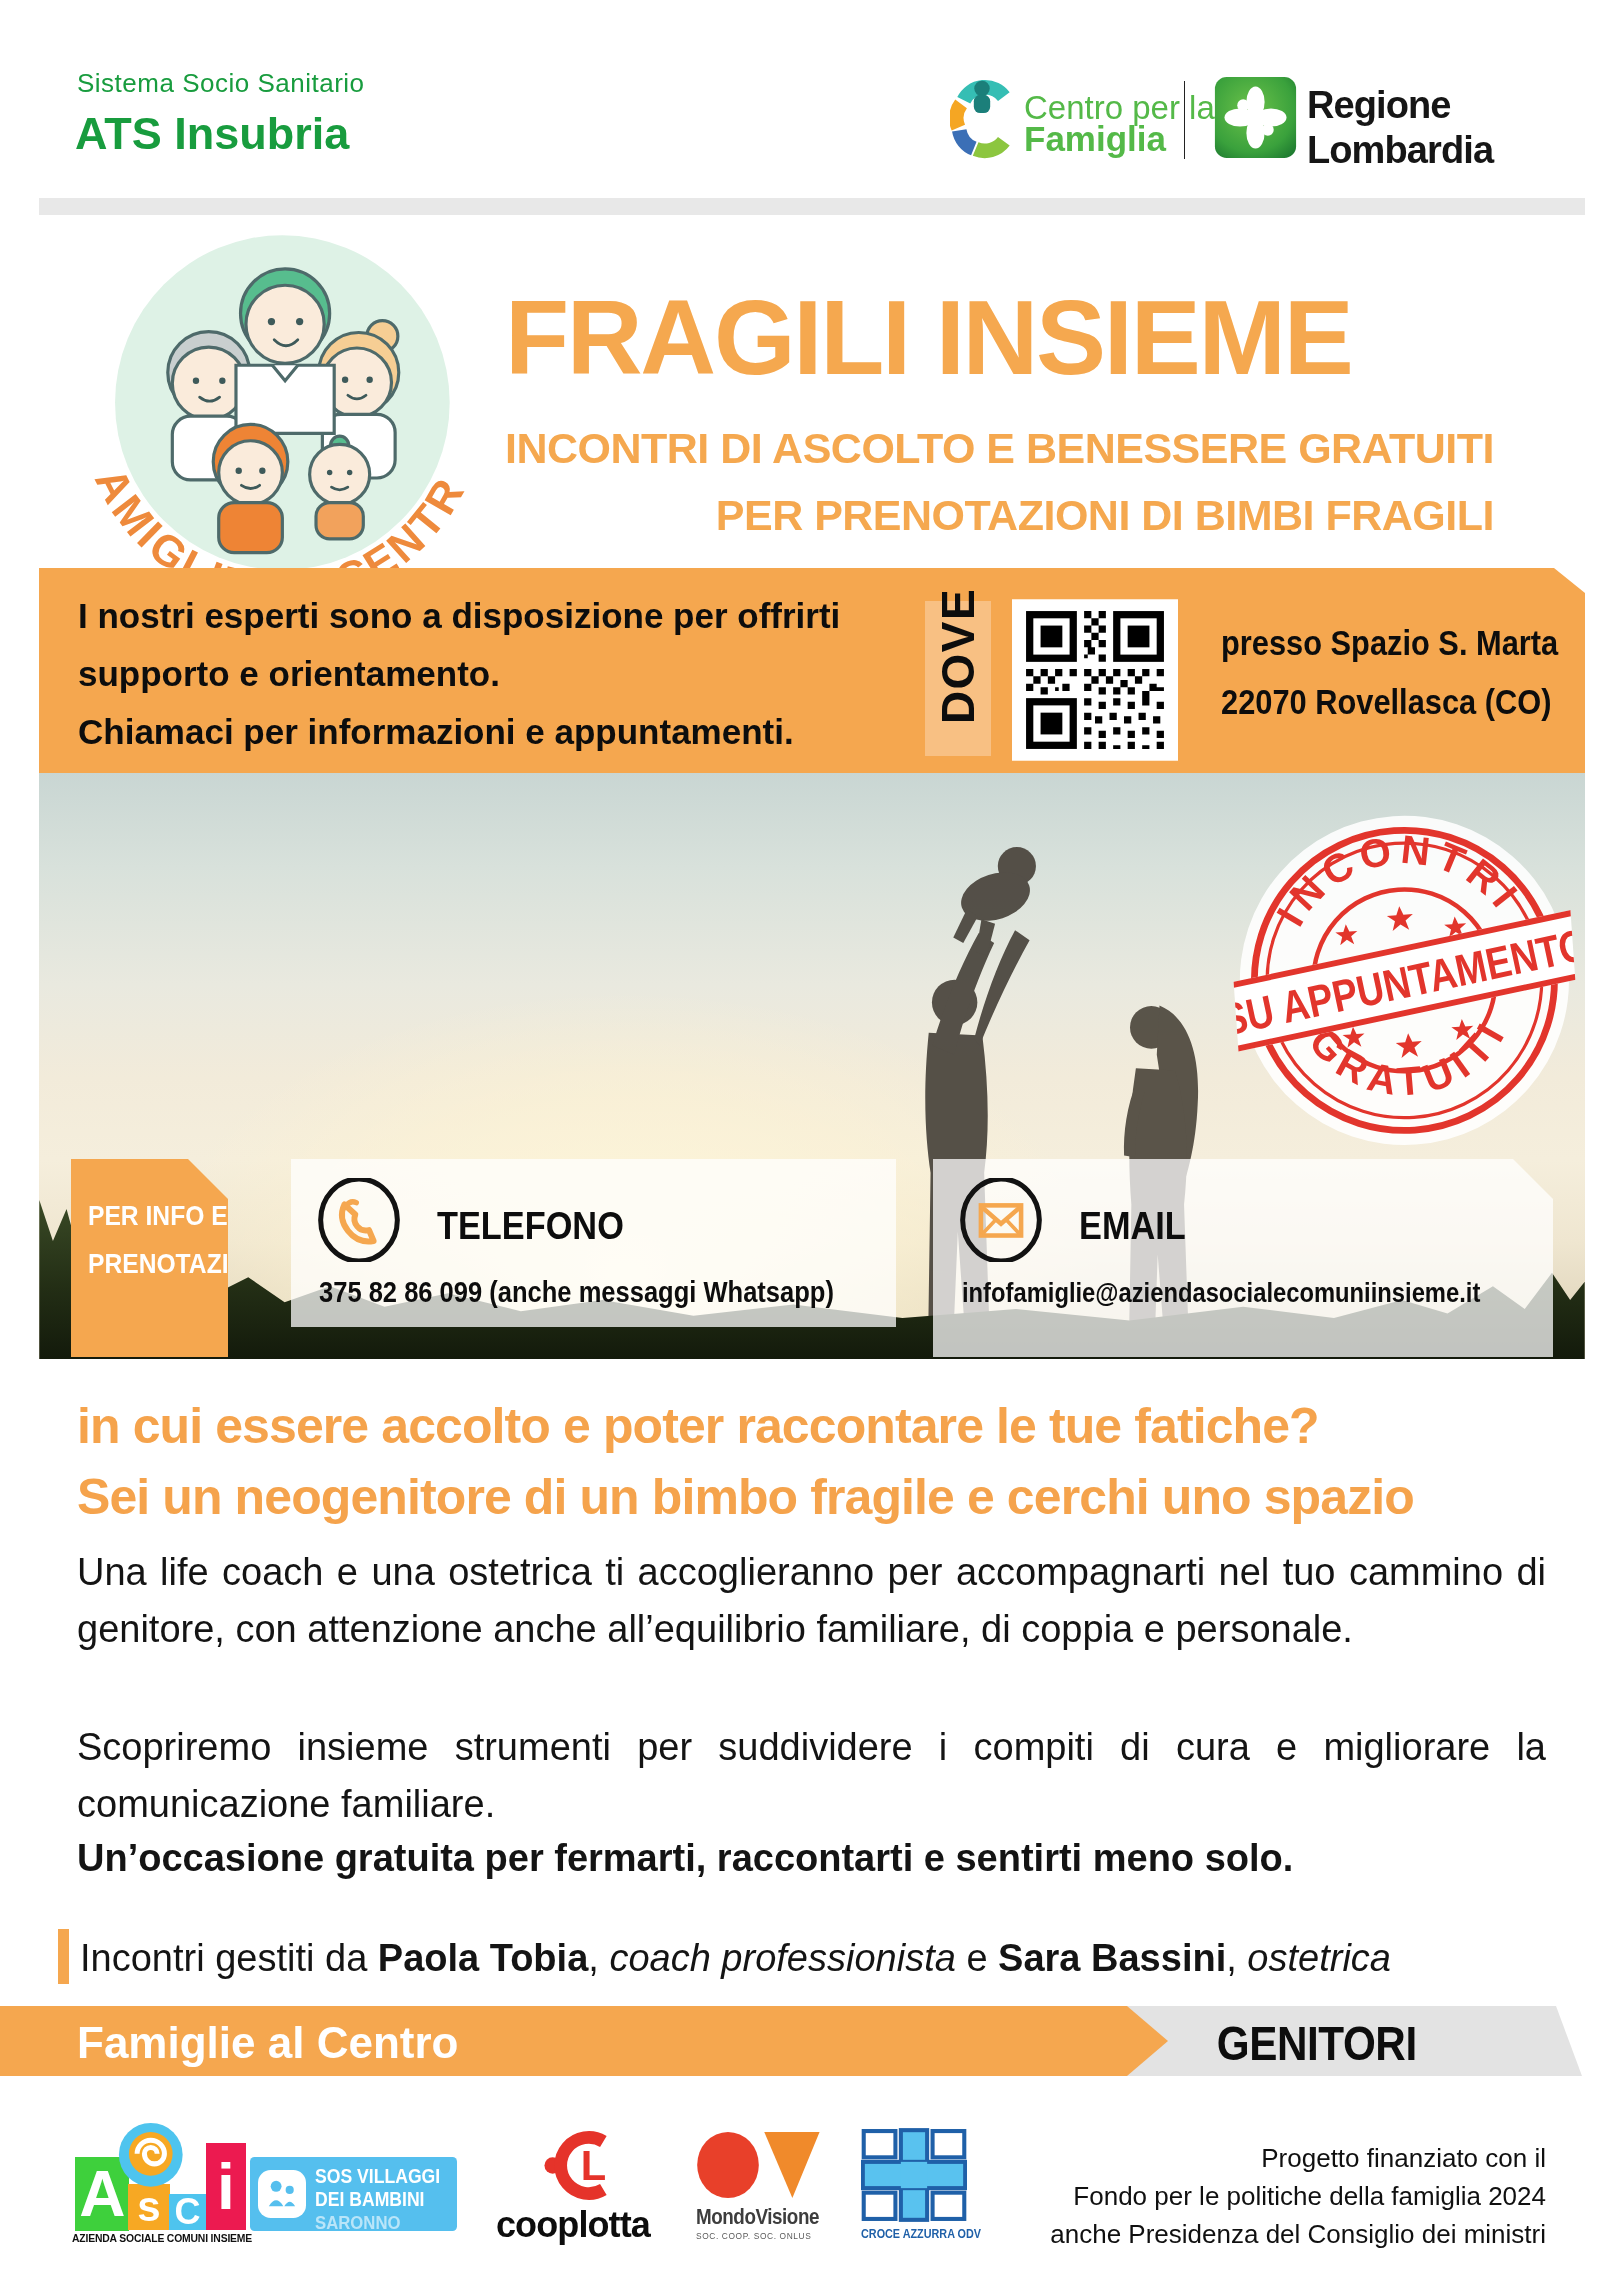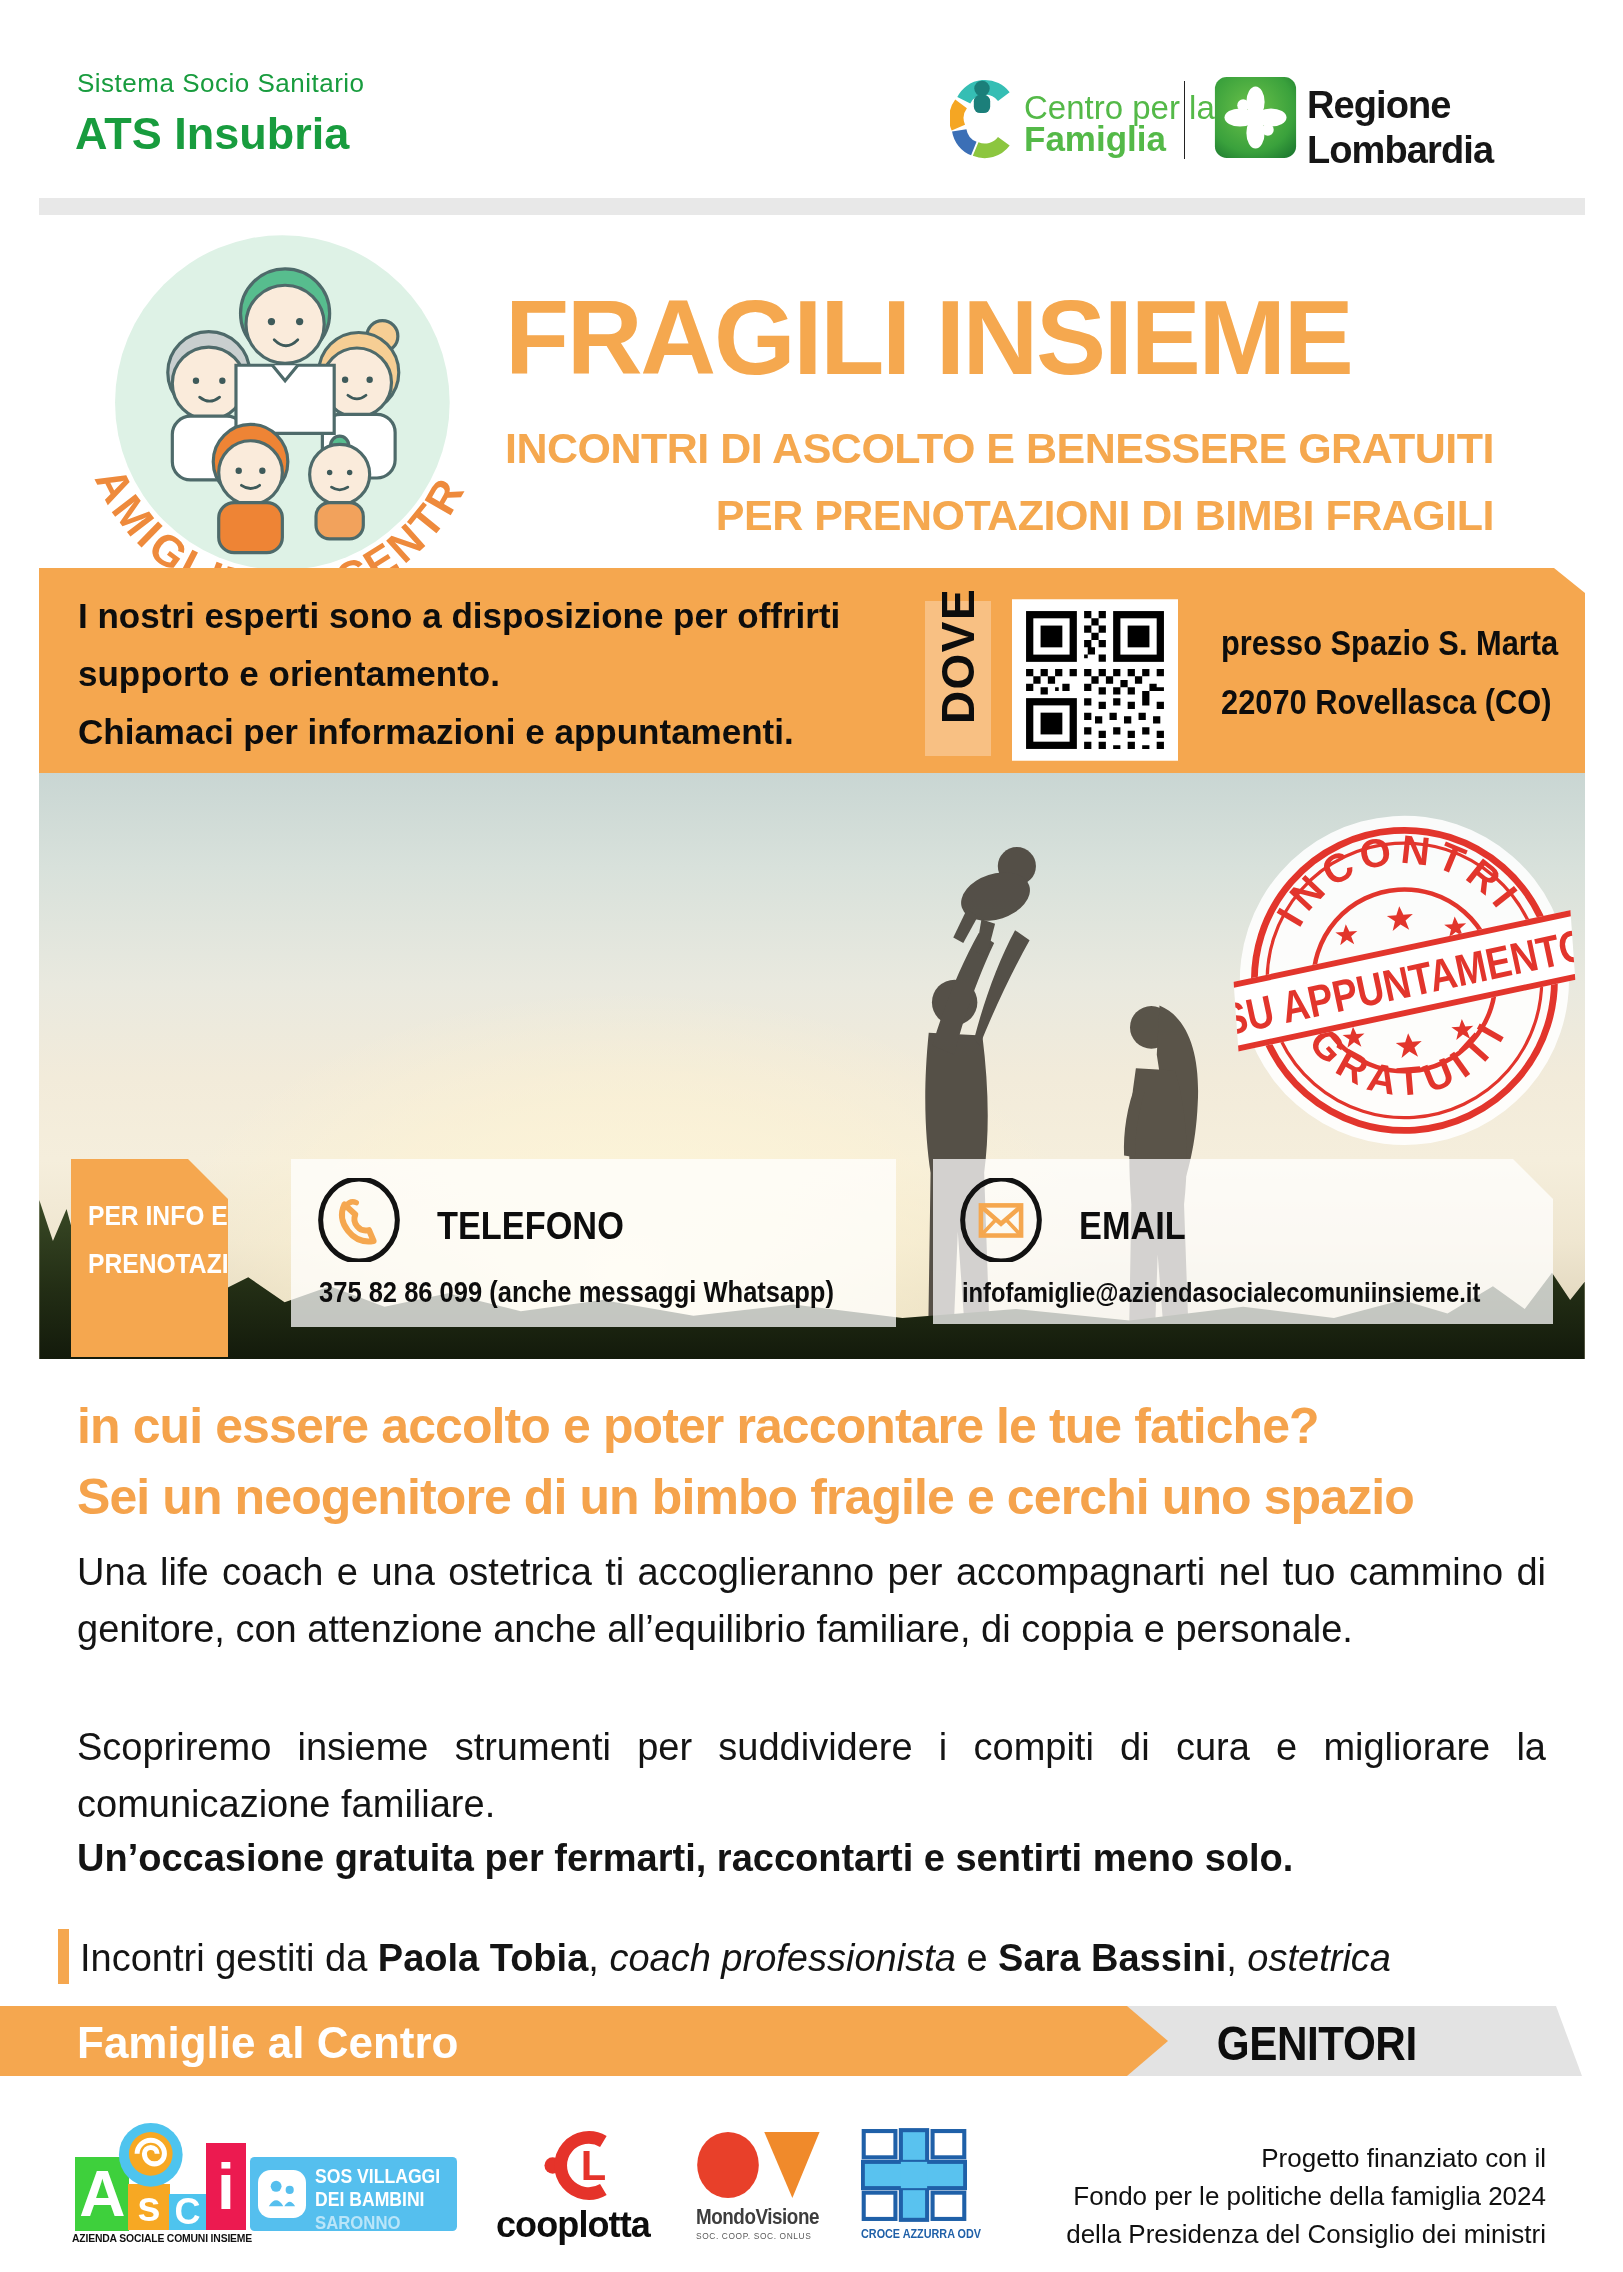--- a/index.html
+++ b/index.html
@@ -281,21 +281,21 @@
     <div class="abs panel" style="left:252px;top:386px;width:605px;height:168px;">
       <svg class="abs" style="left:26px;top:19px;" width="84" height="84" viewBox="0 0 184 184">
         <ellipse cx="92" cy="92" rx="84" ry="90" fill="none" stroke="#121212" stroke-width="11"></ellipse>
         <path d="M60,58 q-14,30 8,58 q22,28 56,22 l-10,-24 q-16,4 -26,-8 q-10,-12 -4,-26 z" fill="none" stroke="#F5A74F" stroke-width="13" stroke-linejoin="round"></path>
         <path d="M64,60 q10,-12 22,-6" fill="none" stroke="#F5A74F" stroke-width="12" stroke-linecap="round"></path>
       </svg>
       <div class="abs cl condL" style="left:146px;top:45px;">TELEFONO</div>
       <div class="abs cv condL" style="left:28px;top:117px;">375 82 86 099 (anche messaggi Whatsapp)</div>
     </div>
 
-    <div class="abs panel" style="left:894px;top:386px;width:620px;height:165px;clip-path:polygon(0 0,580px 0,620px 40px,620px 198px,0 198px);">
+    <div class="abs panel" style="left:894px;top:386px;width:620px;height:198px;clip-path:polygon(0 0,580px 0,620px 40px,620px 198px,0 198px);">
       <svg class="abs" style="left:26px;top:19px;" width="84" height="84" viewBox="0 0 184 184">
         <ellipse cx="92" cy="92" rx="84" ry="90" fill="none" stroke="#121212" stroke-width="11"></ellipse>
         <rect x="48" y="60" width="88" height="66" fill="none" stroke="#F5A74F" stroke-width="10"></rect>
         <path d="M48,62 L92,100 L136,62" fill="none" stroke="#F5A74F" stroke-width="10"></path>
         <path d="M50,124 L80,92 M134,124 L104,92" fill="none" stroke="#F5A74F" stroke-width="8"></path>
       </svg>
       <div class="abs cl condL" style="left:146px;top:45px;">EMAIL</div>
       <div class="abs cv2 condL" style="left:29px;top:119px;">infofamiglie@aziendasocialecomuniinsieme.it</div>
     </div>
   </div>
@@ -375,17 +375,17 @@
         <rect x="4" y="74" width="226" height="58" fill="#59C2EF"></rect>
         <rect x="88" y="74" width="58" height="58" fill="#59C2EF" stroke="none"></rect>
       </g>
     </svg>
     <div class="croce-c condL nw" style="margin-top:2.7px;">CROCE AZZURRA ODV</div>
   </div>
 
   <div class="abs fund" style="left:976px;top:2139px;">
     <div class="nw">Progetto finanziato con il</div>
     <div class="nw">Fondo per le politiche della famiglia 2024</div>
-    <div class="nw">della Presidenza del Consiglio dei ministri</div>
+    <div class="nw">anche Presidenza del Consiglio dei ministri</div>
   </div>
 
 </div>
 
 
 </body></html>

